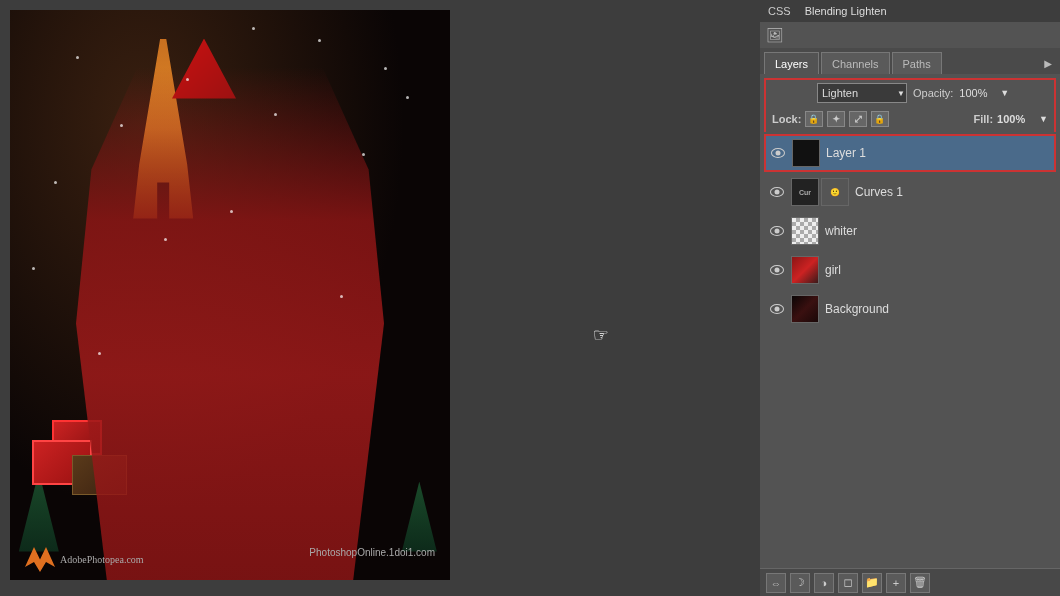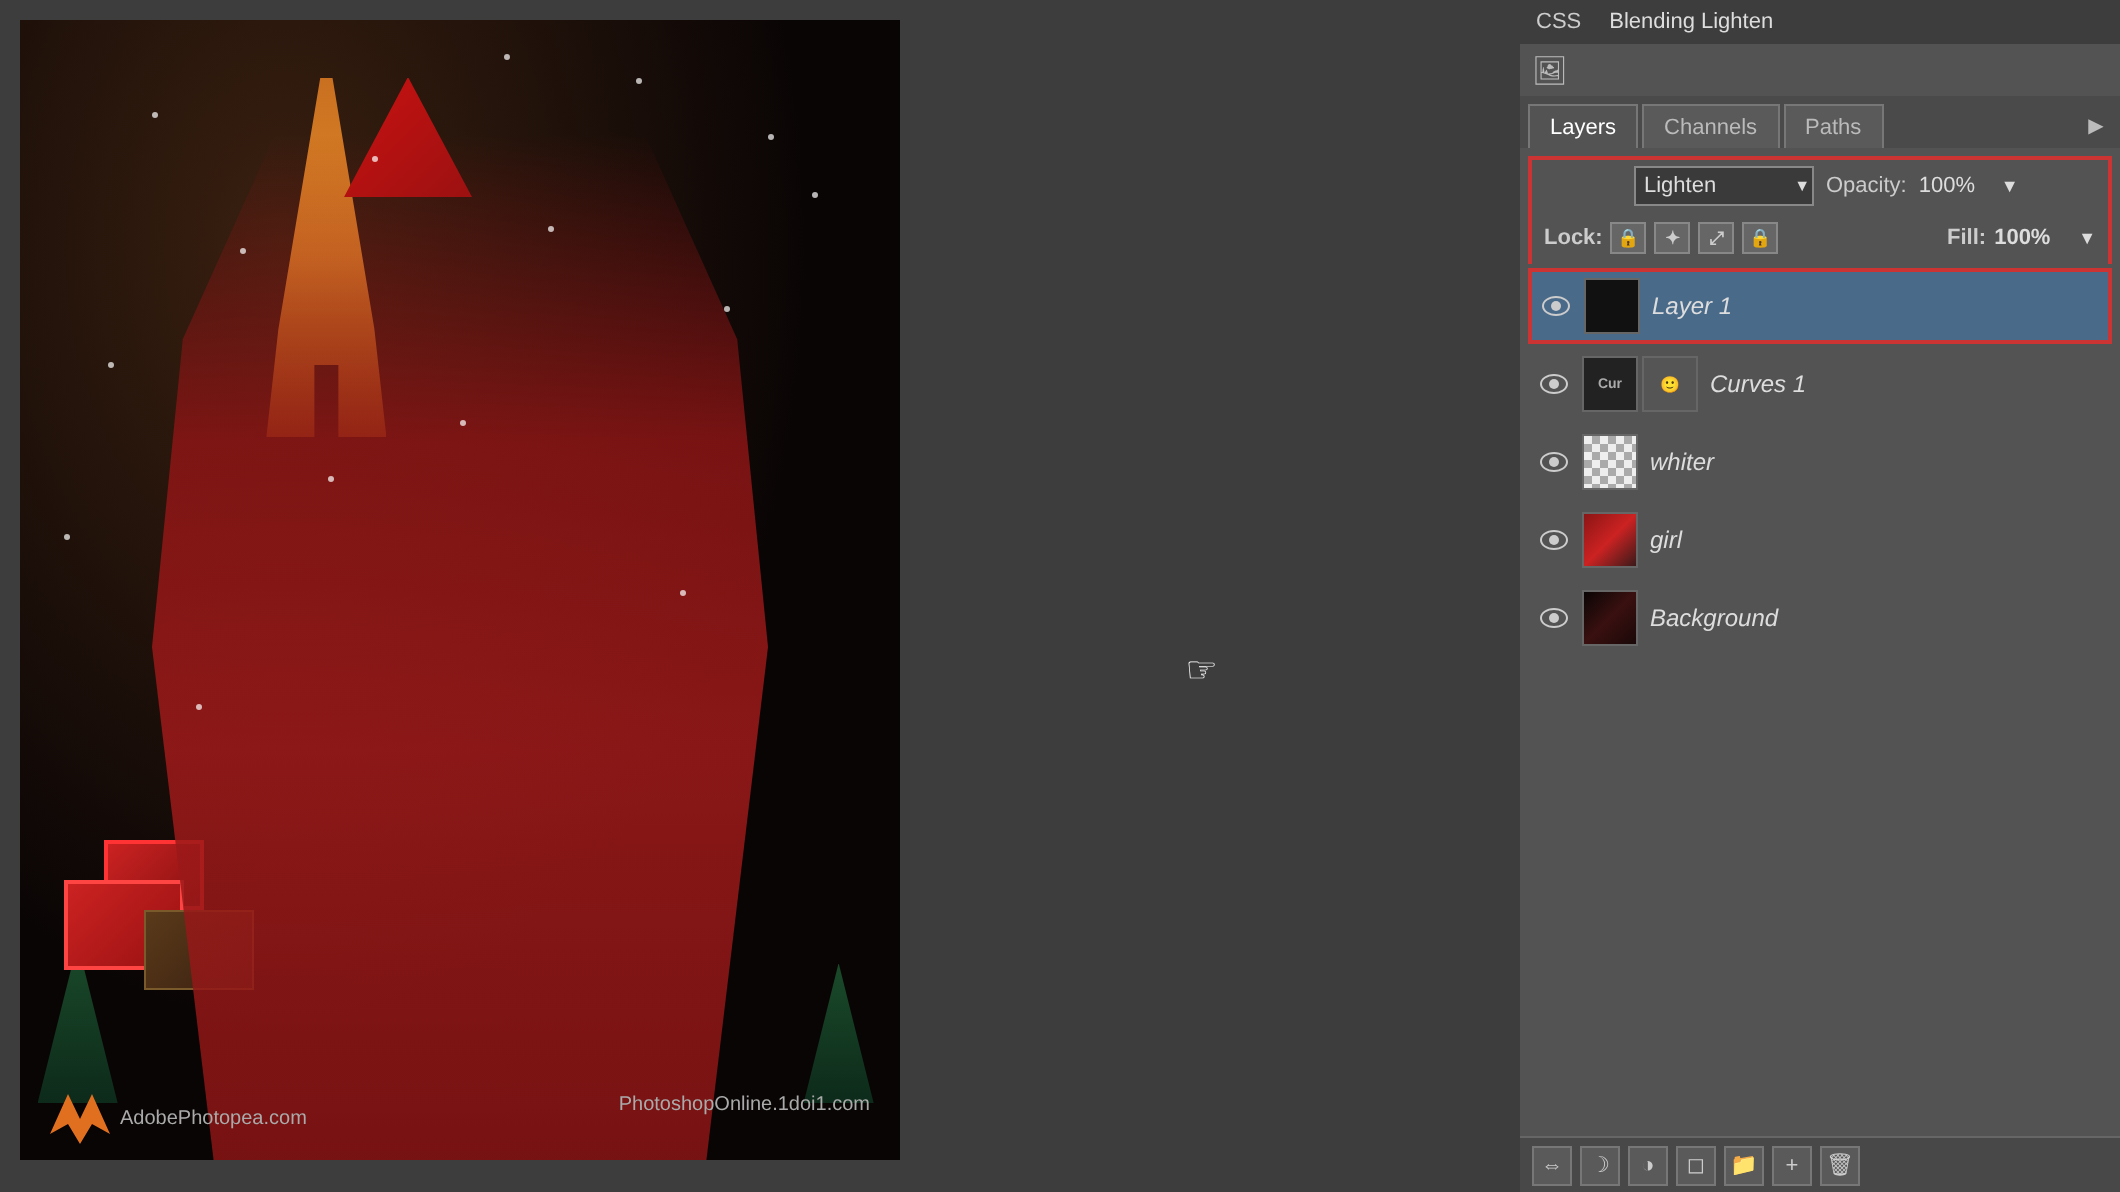--- a/index.html
+++ b/index.html
@@ -160,20 +160,21 @@
     }
     .logo-icon {
       width: 30px;
       height: 25px;
       background: #e07020;
       clip-path: polygon(0% 80%, 30% 0%, 50% 50%, 70% 0%, 100% 80%, 70% 60%, 50% 100%, 30% 60%);
     }
     .site-text {
       font-size: 10px;
       color: #aaa;
+      font-family: Liberation Serif, serif;
     }
     .site-text2 {
       font-size: 10px;
       color: #aaa;
     }
 
     
     .right-panel {
       width: 300px;
       height: 596px;
@@ -428,21 +429,20 @@
       background: linear-gradient(135deg, #8B1515 0%, #cc2222 50%, #3a1a1a 100%);
     }
     .layer-thumb-bg {
       background: linear-gradient(135deg, #0a0505 0%, #3a1010 50%, #1a0808 100%);
     }
 
     .layer-name {
       font-size: 12px;
       color: #ddd;
       flex: 1;
-      font-style: italic;
     }
 
     
     .layer-thumb-curves {
       background: #222;
       border: 1px solid #666;
     }
     .curves-text {
       font-size: 7px;
       color: #aaa;

